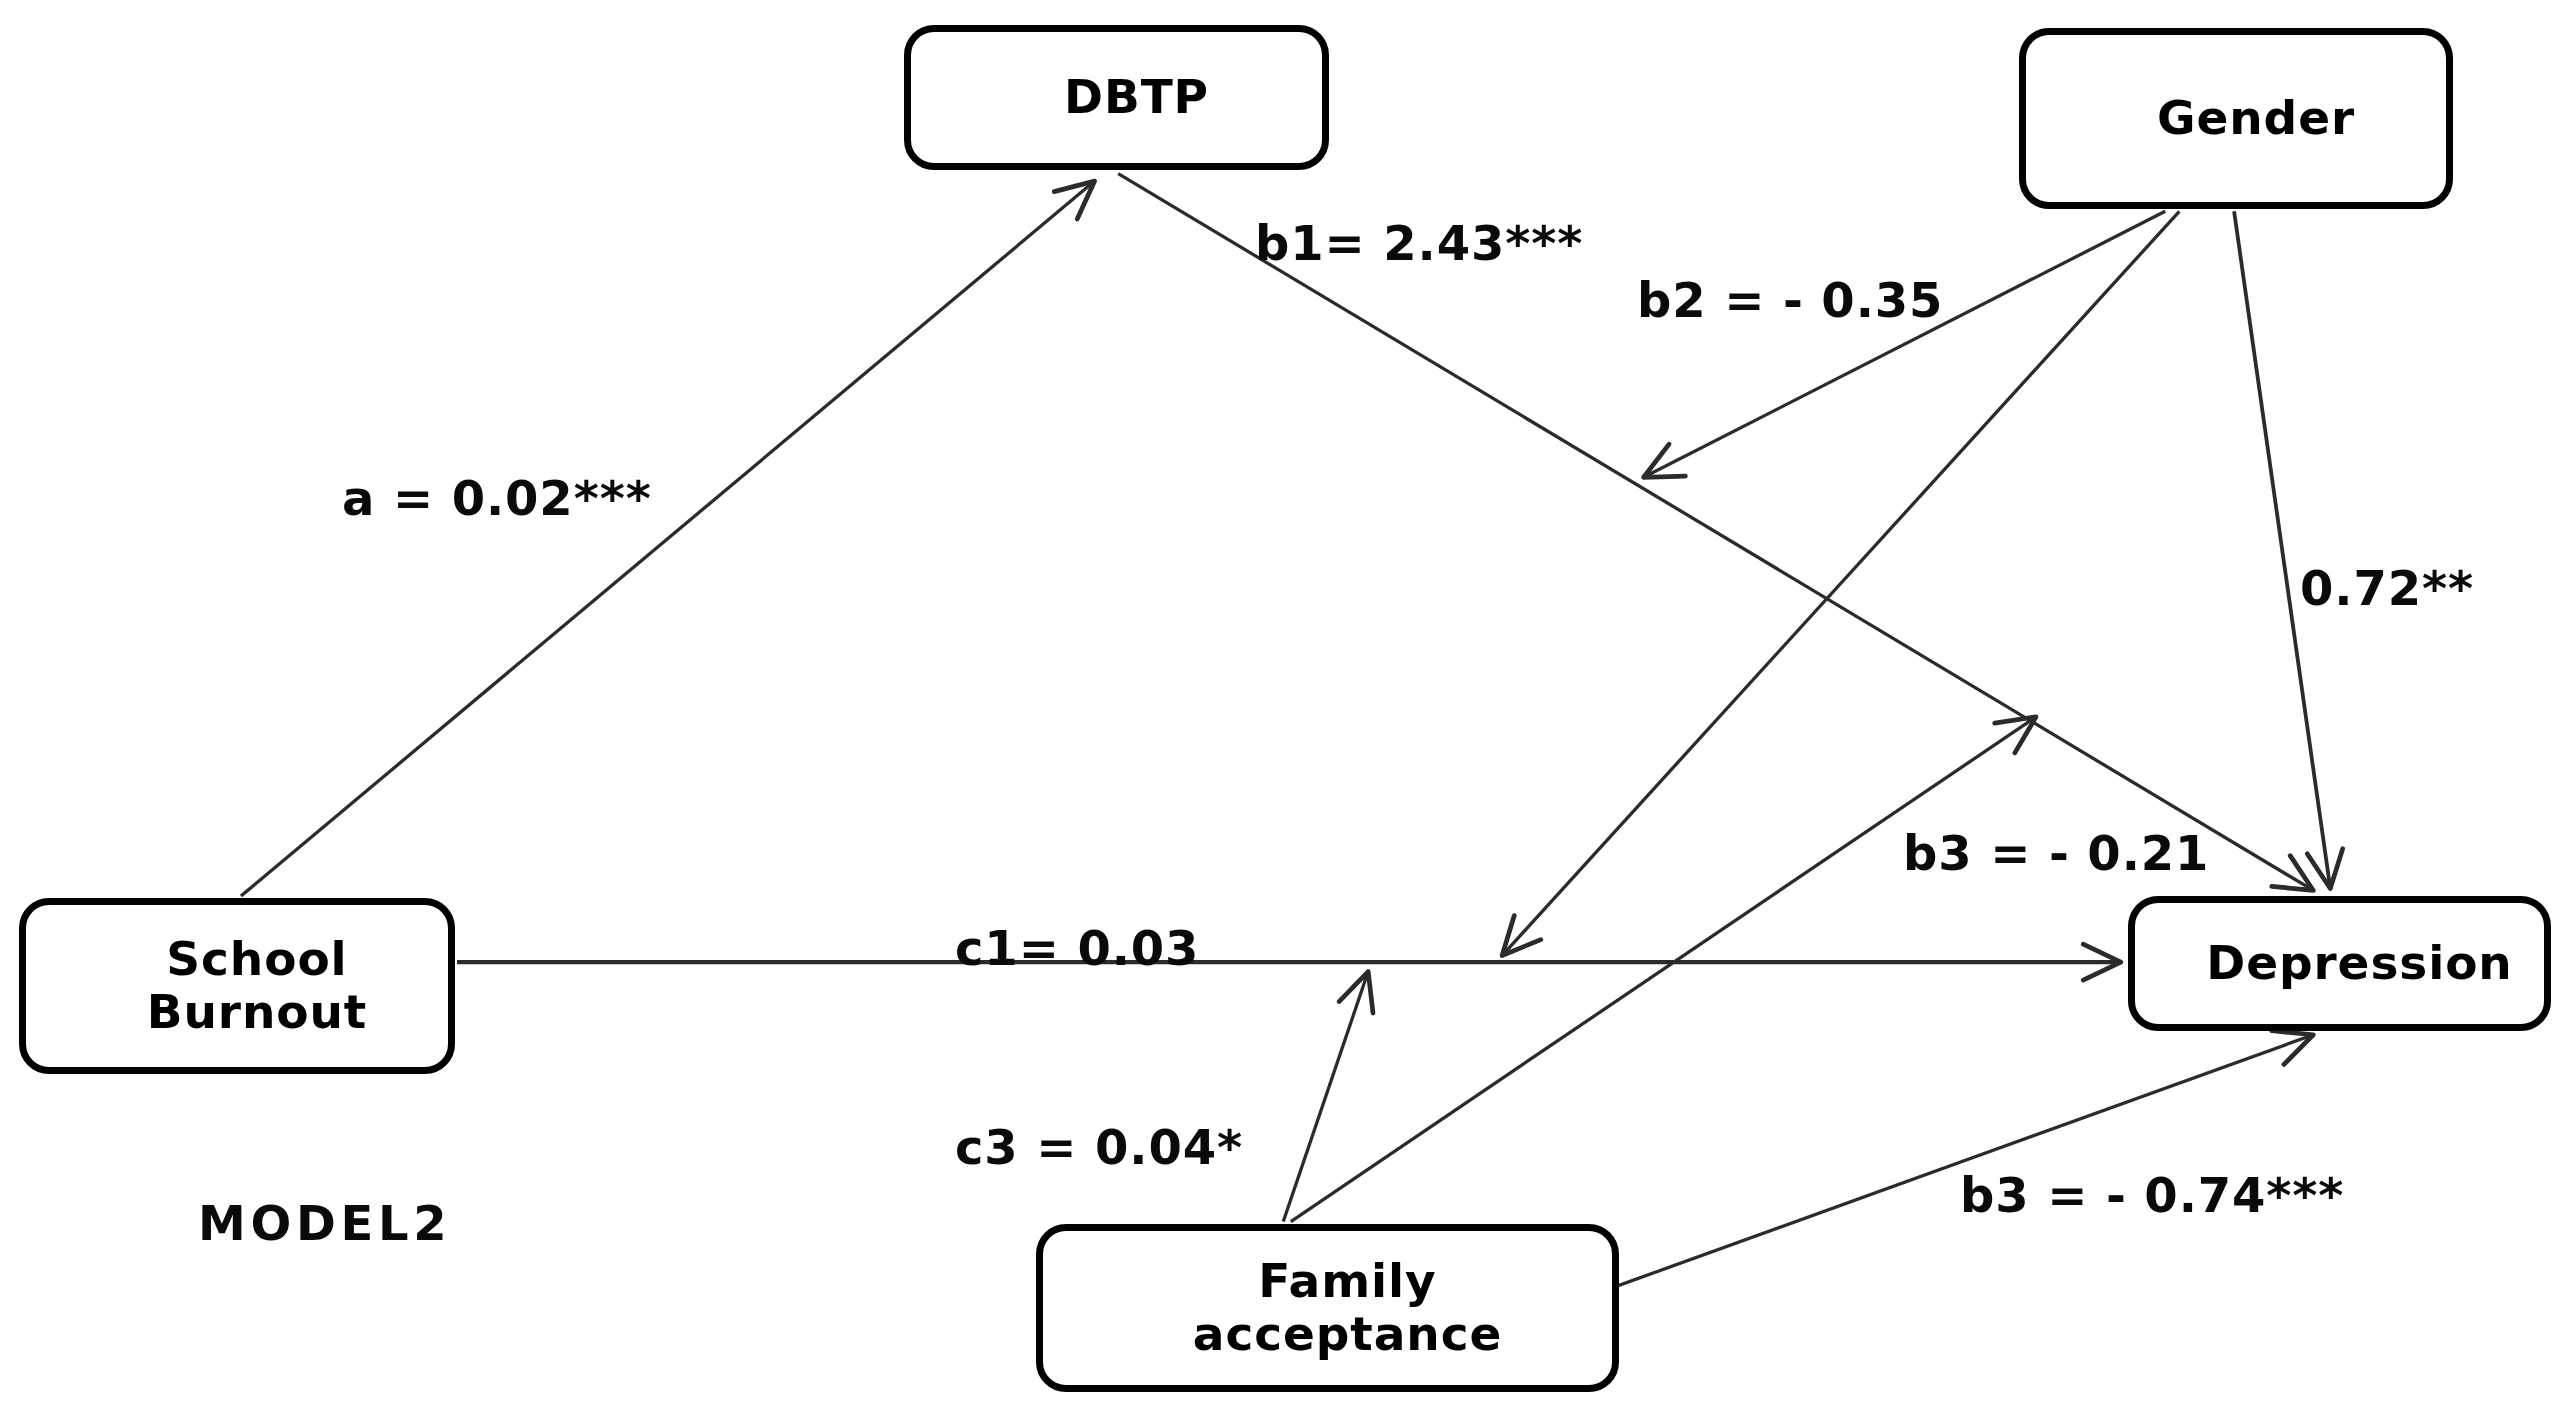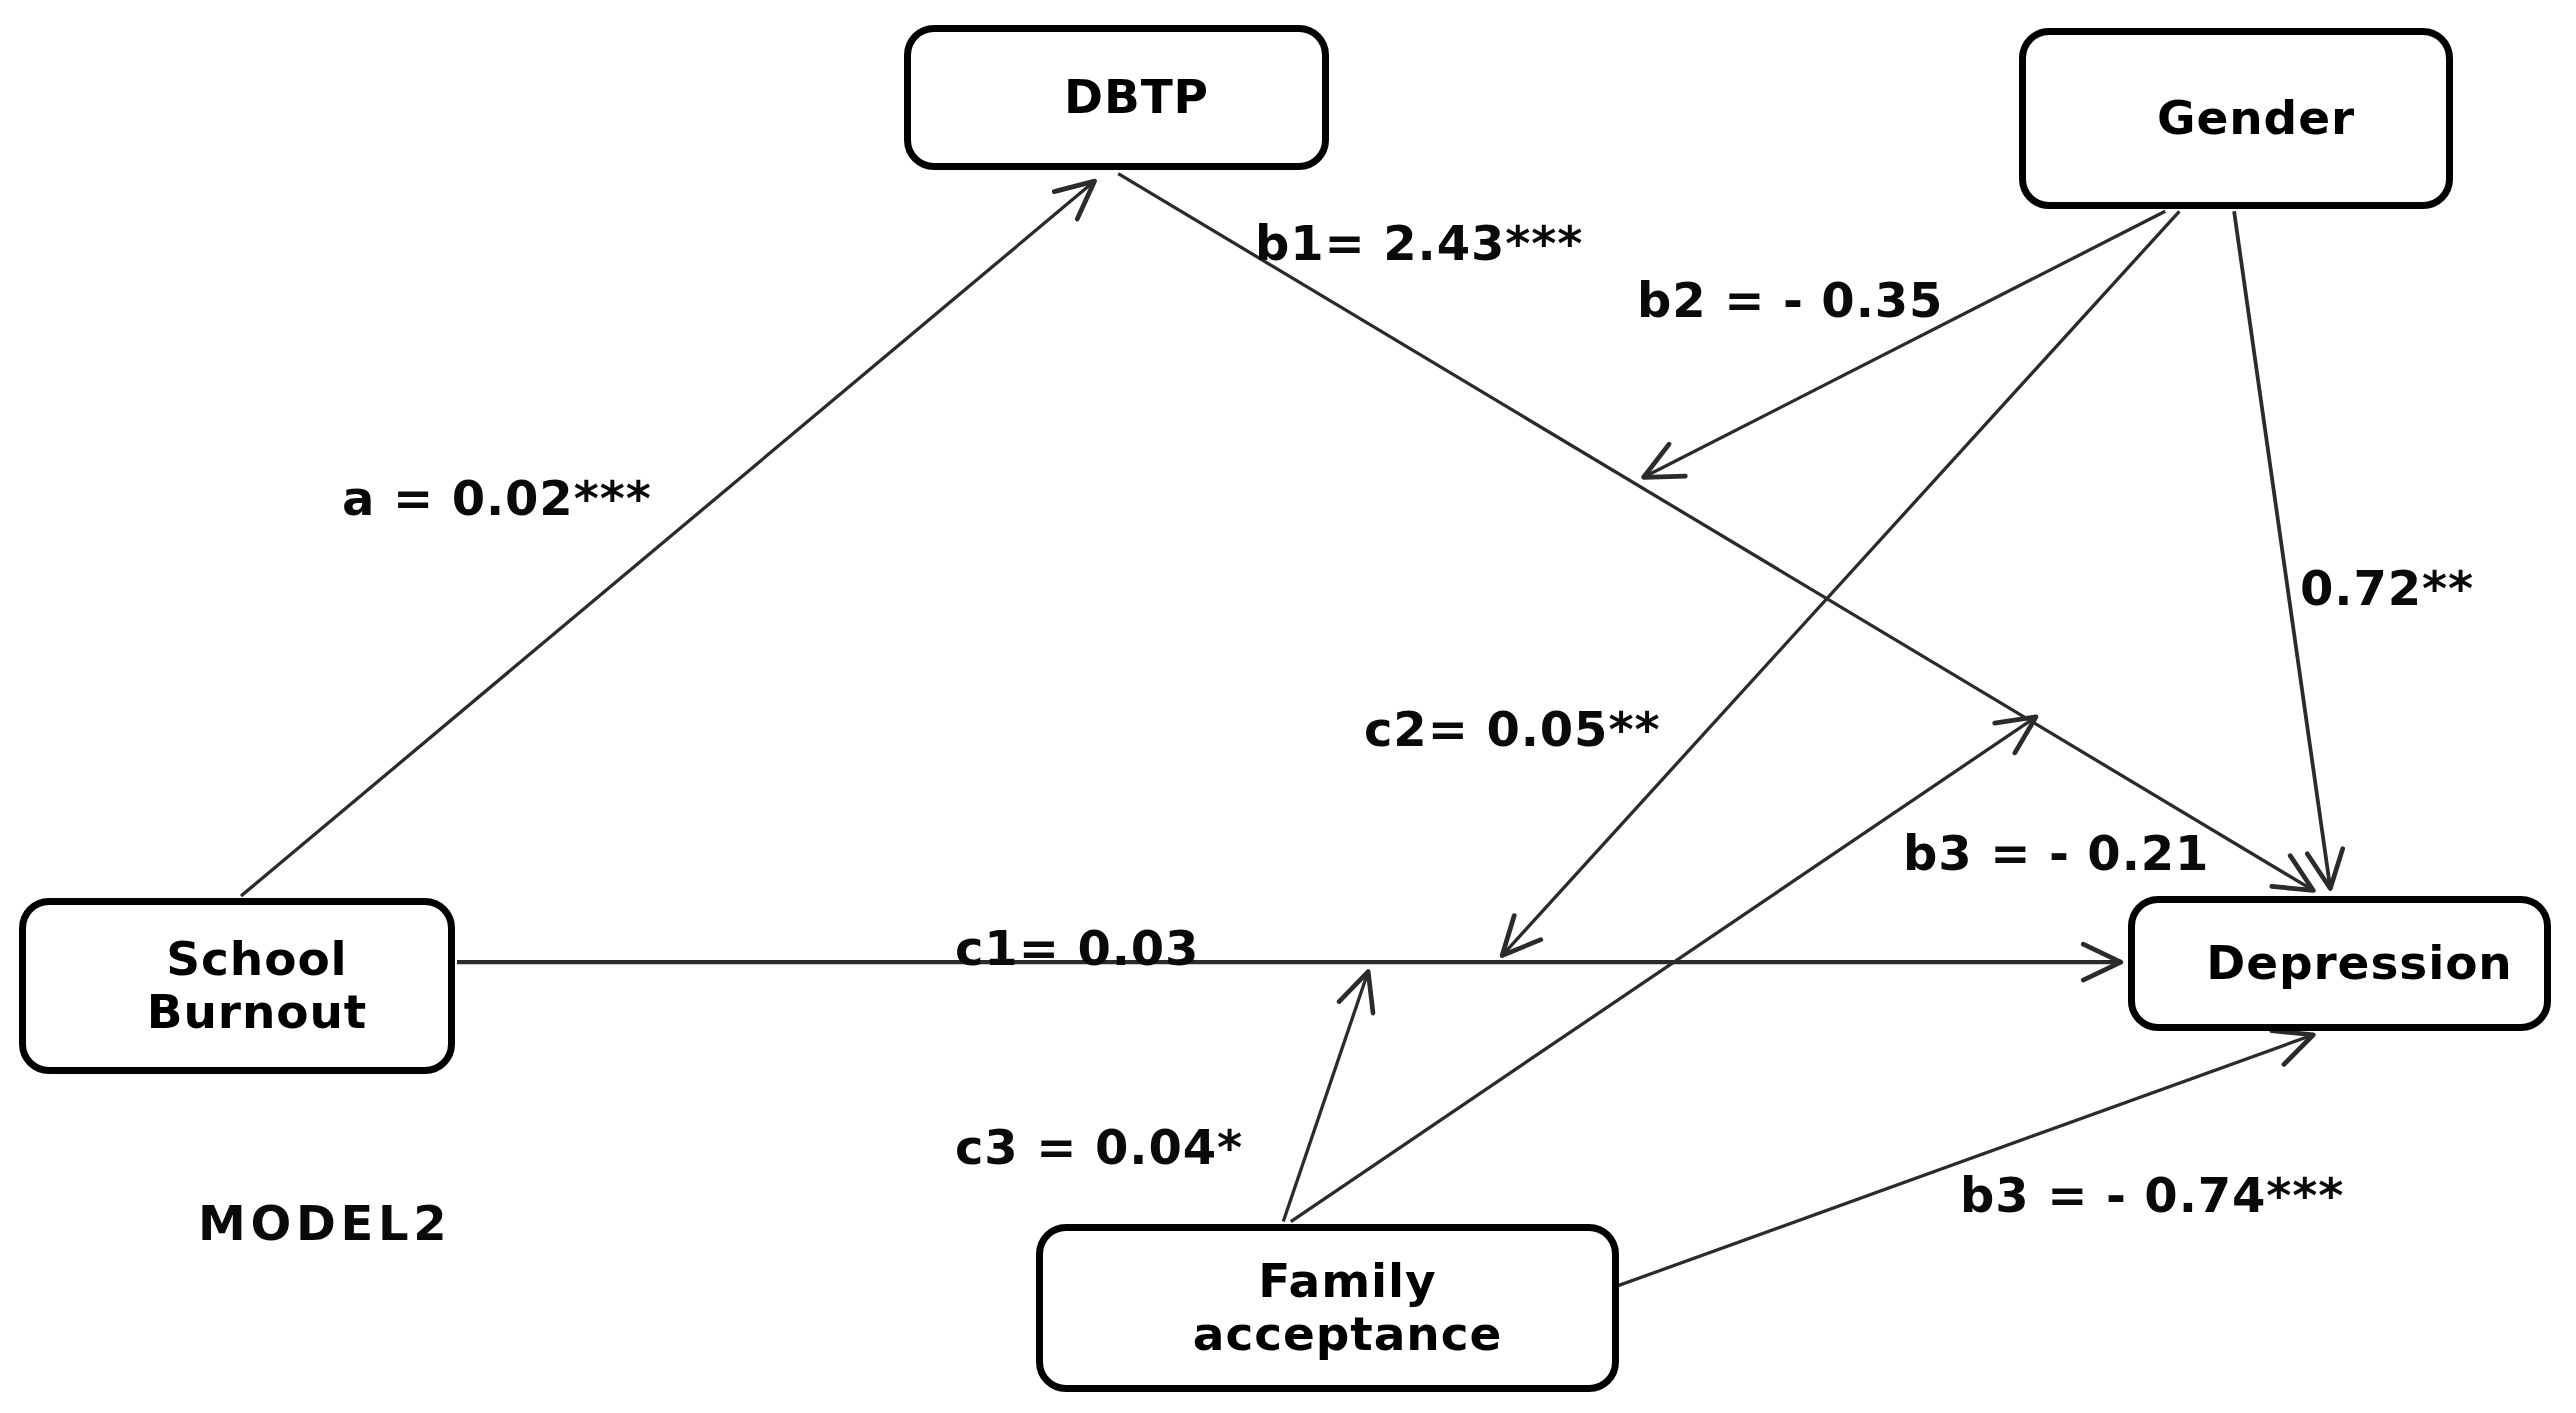--- a/index.html
+++ b/index.html
@@ -110,21 +110,20 @@
   </div>
 
   <div class="edge-label" style="left:342px; top:470px;">a = 0.02***</div>
 
   <div class="edge-label" style="left:1255px; top:215px;">b1= 2.43***</div>
 
   <div class="edge-label" style="left:1637px; top:272px;">b2 = - 0.35</div>
 
   <div class="edge-label" style="left:2300px; top:512px;margin-top:48px;">0.72**</div>
 
-  <div class="edge-label" style="left:1364px; top:701px;">c2= 0.05**</div>
 
   <div class="edge-label" style="left:1903px; top:825px;">b3 = - 0.21</div>
 
   <div class="edge-label" style="left:955px; top:891px;margin-top:29px;">c1= 0.03</div>
 
   <div class="edge-label" style="left:955px; top:1119px;">c3 = 0.04*</div>
 
   <div class="edge-label" style="left:1960px; top:1167px;text-align:right;">b3 = - 0.74***</div>
 
   <div class="model-label" style="left:198px; top:1195px;text-align:center;">MODEL2</div>

